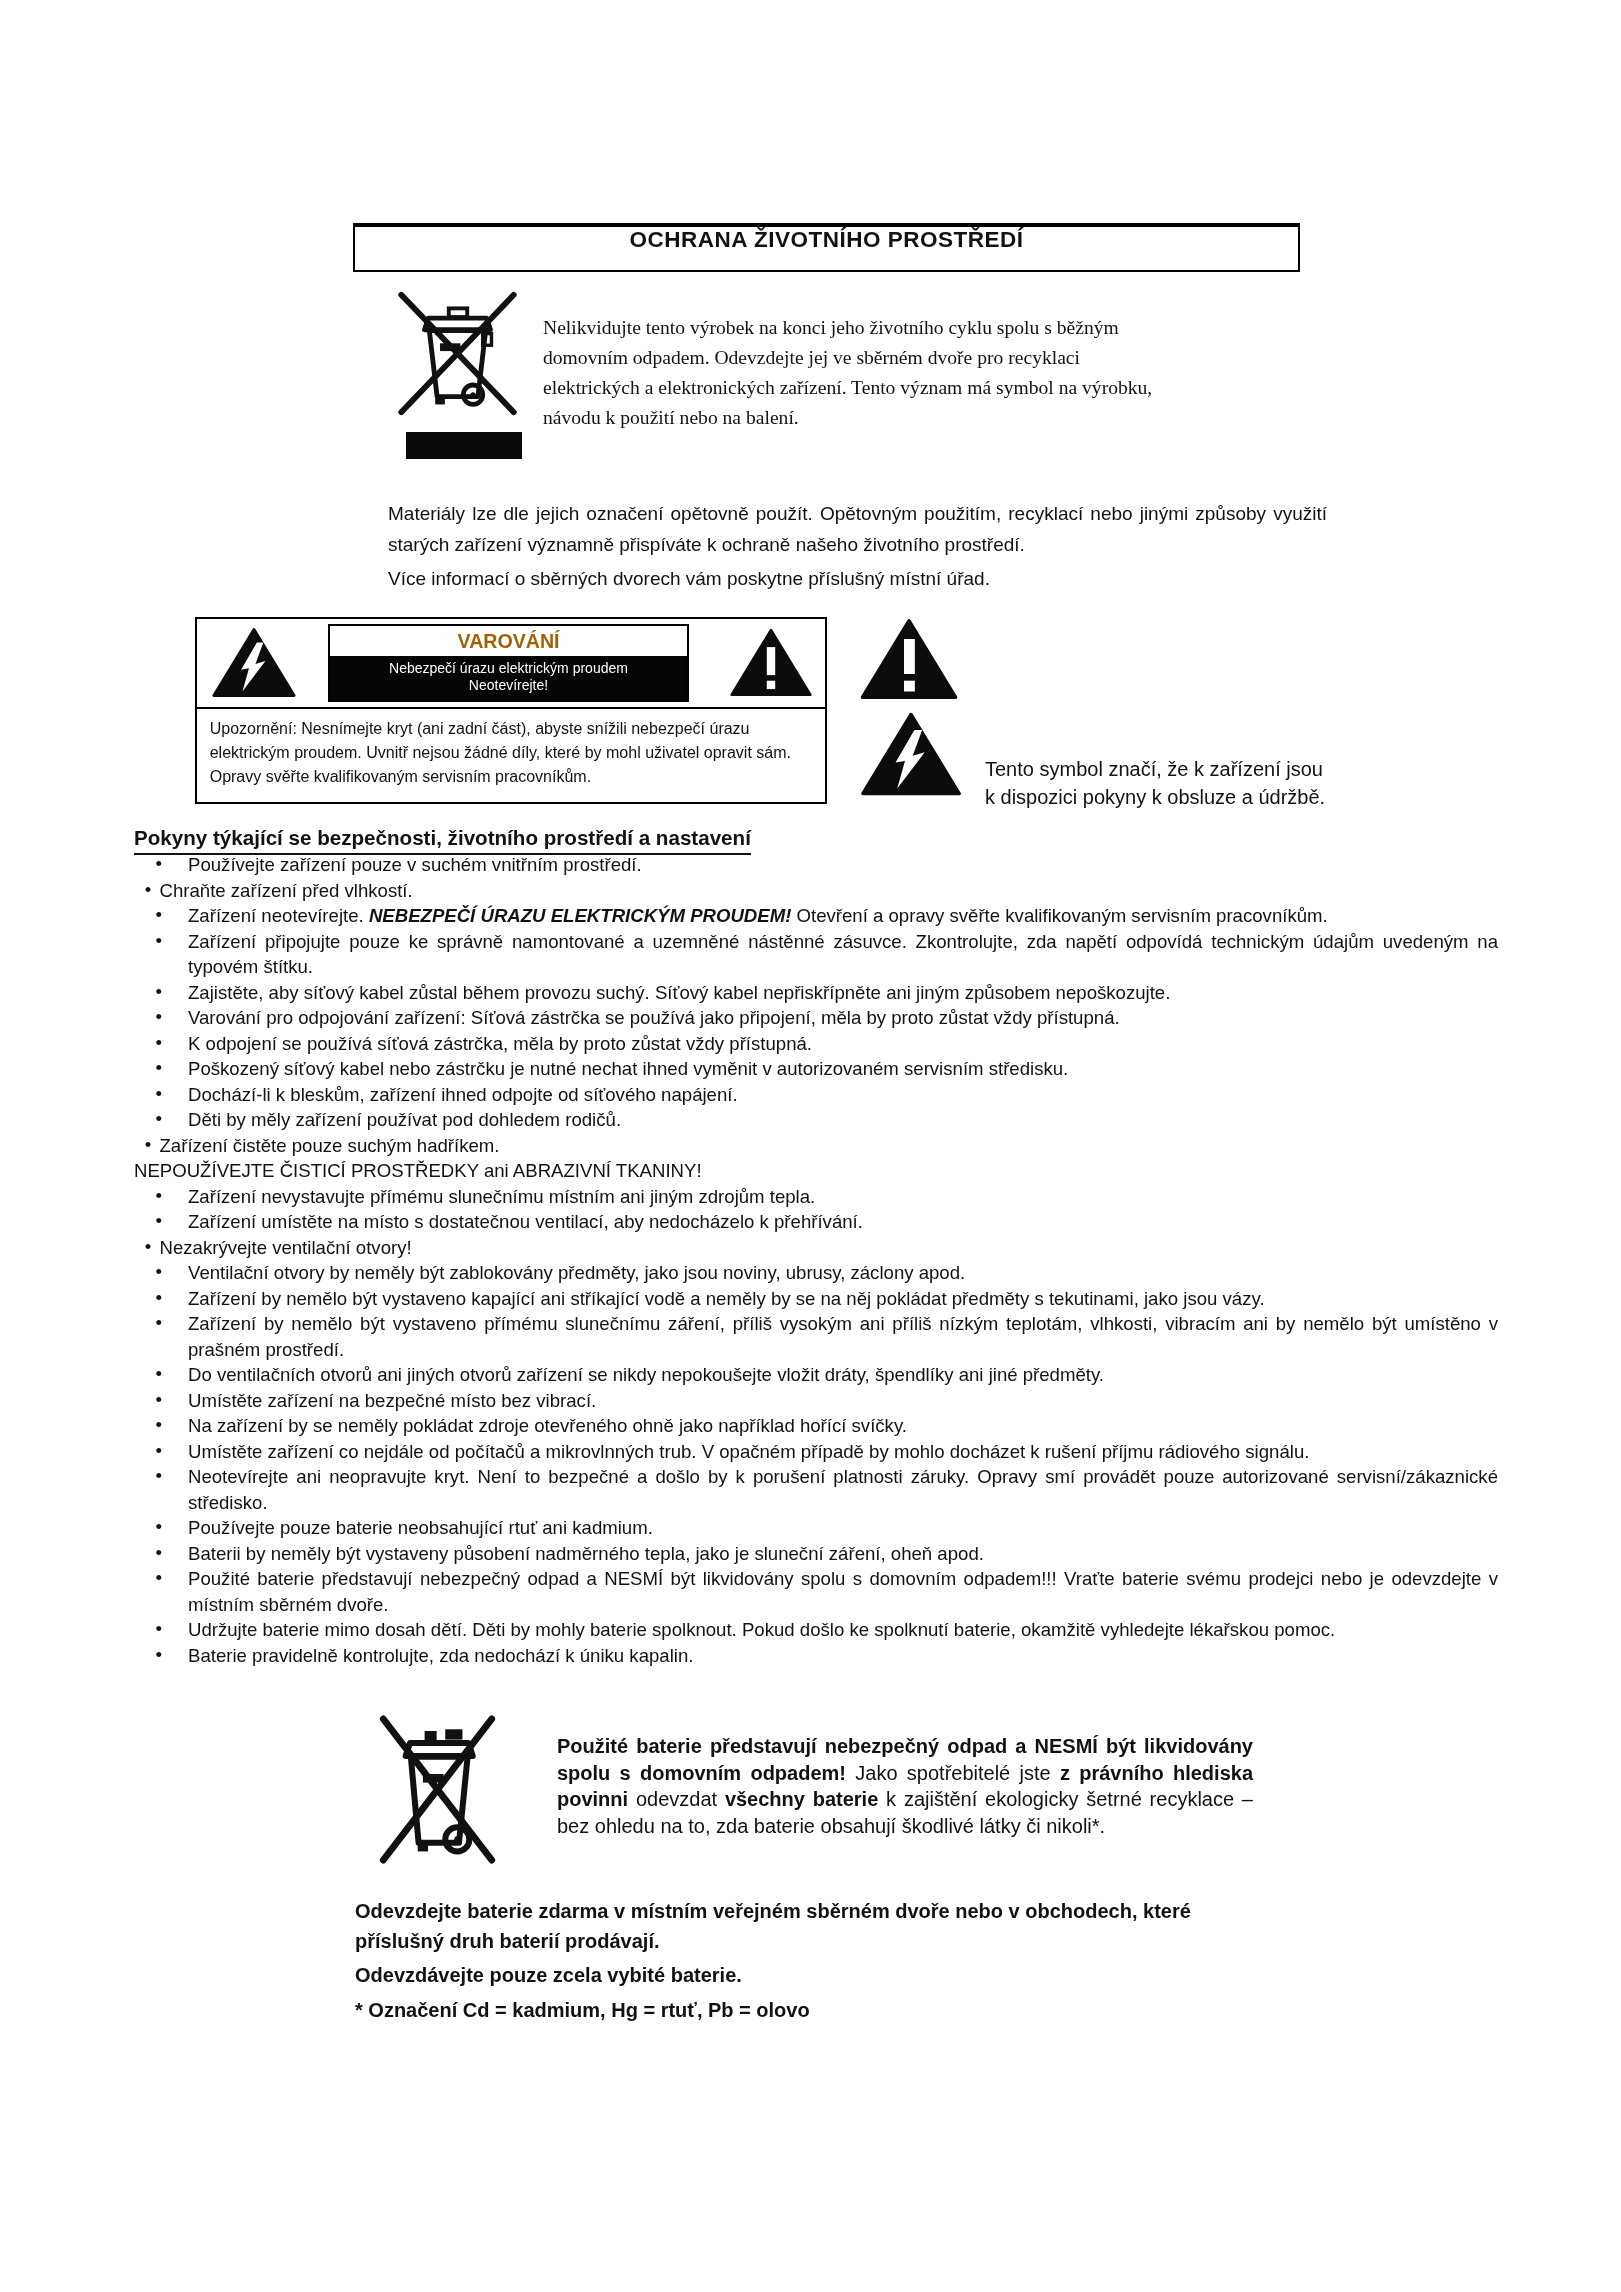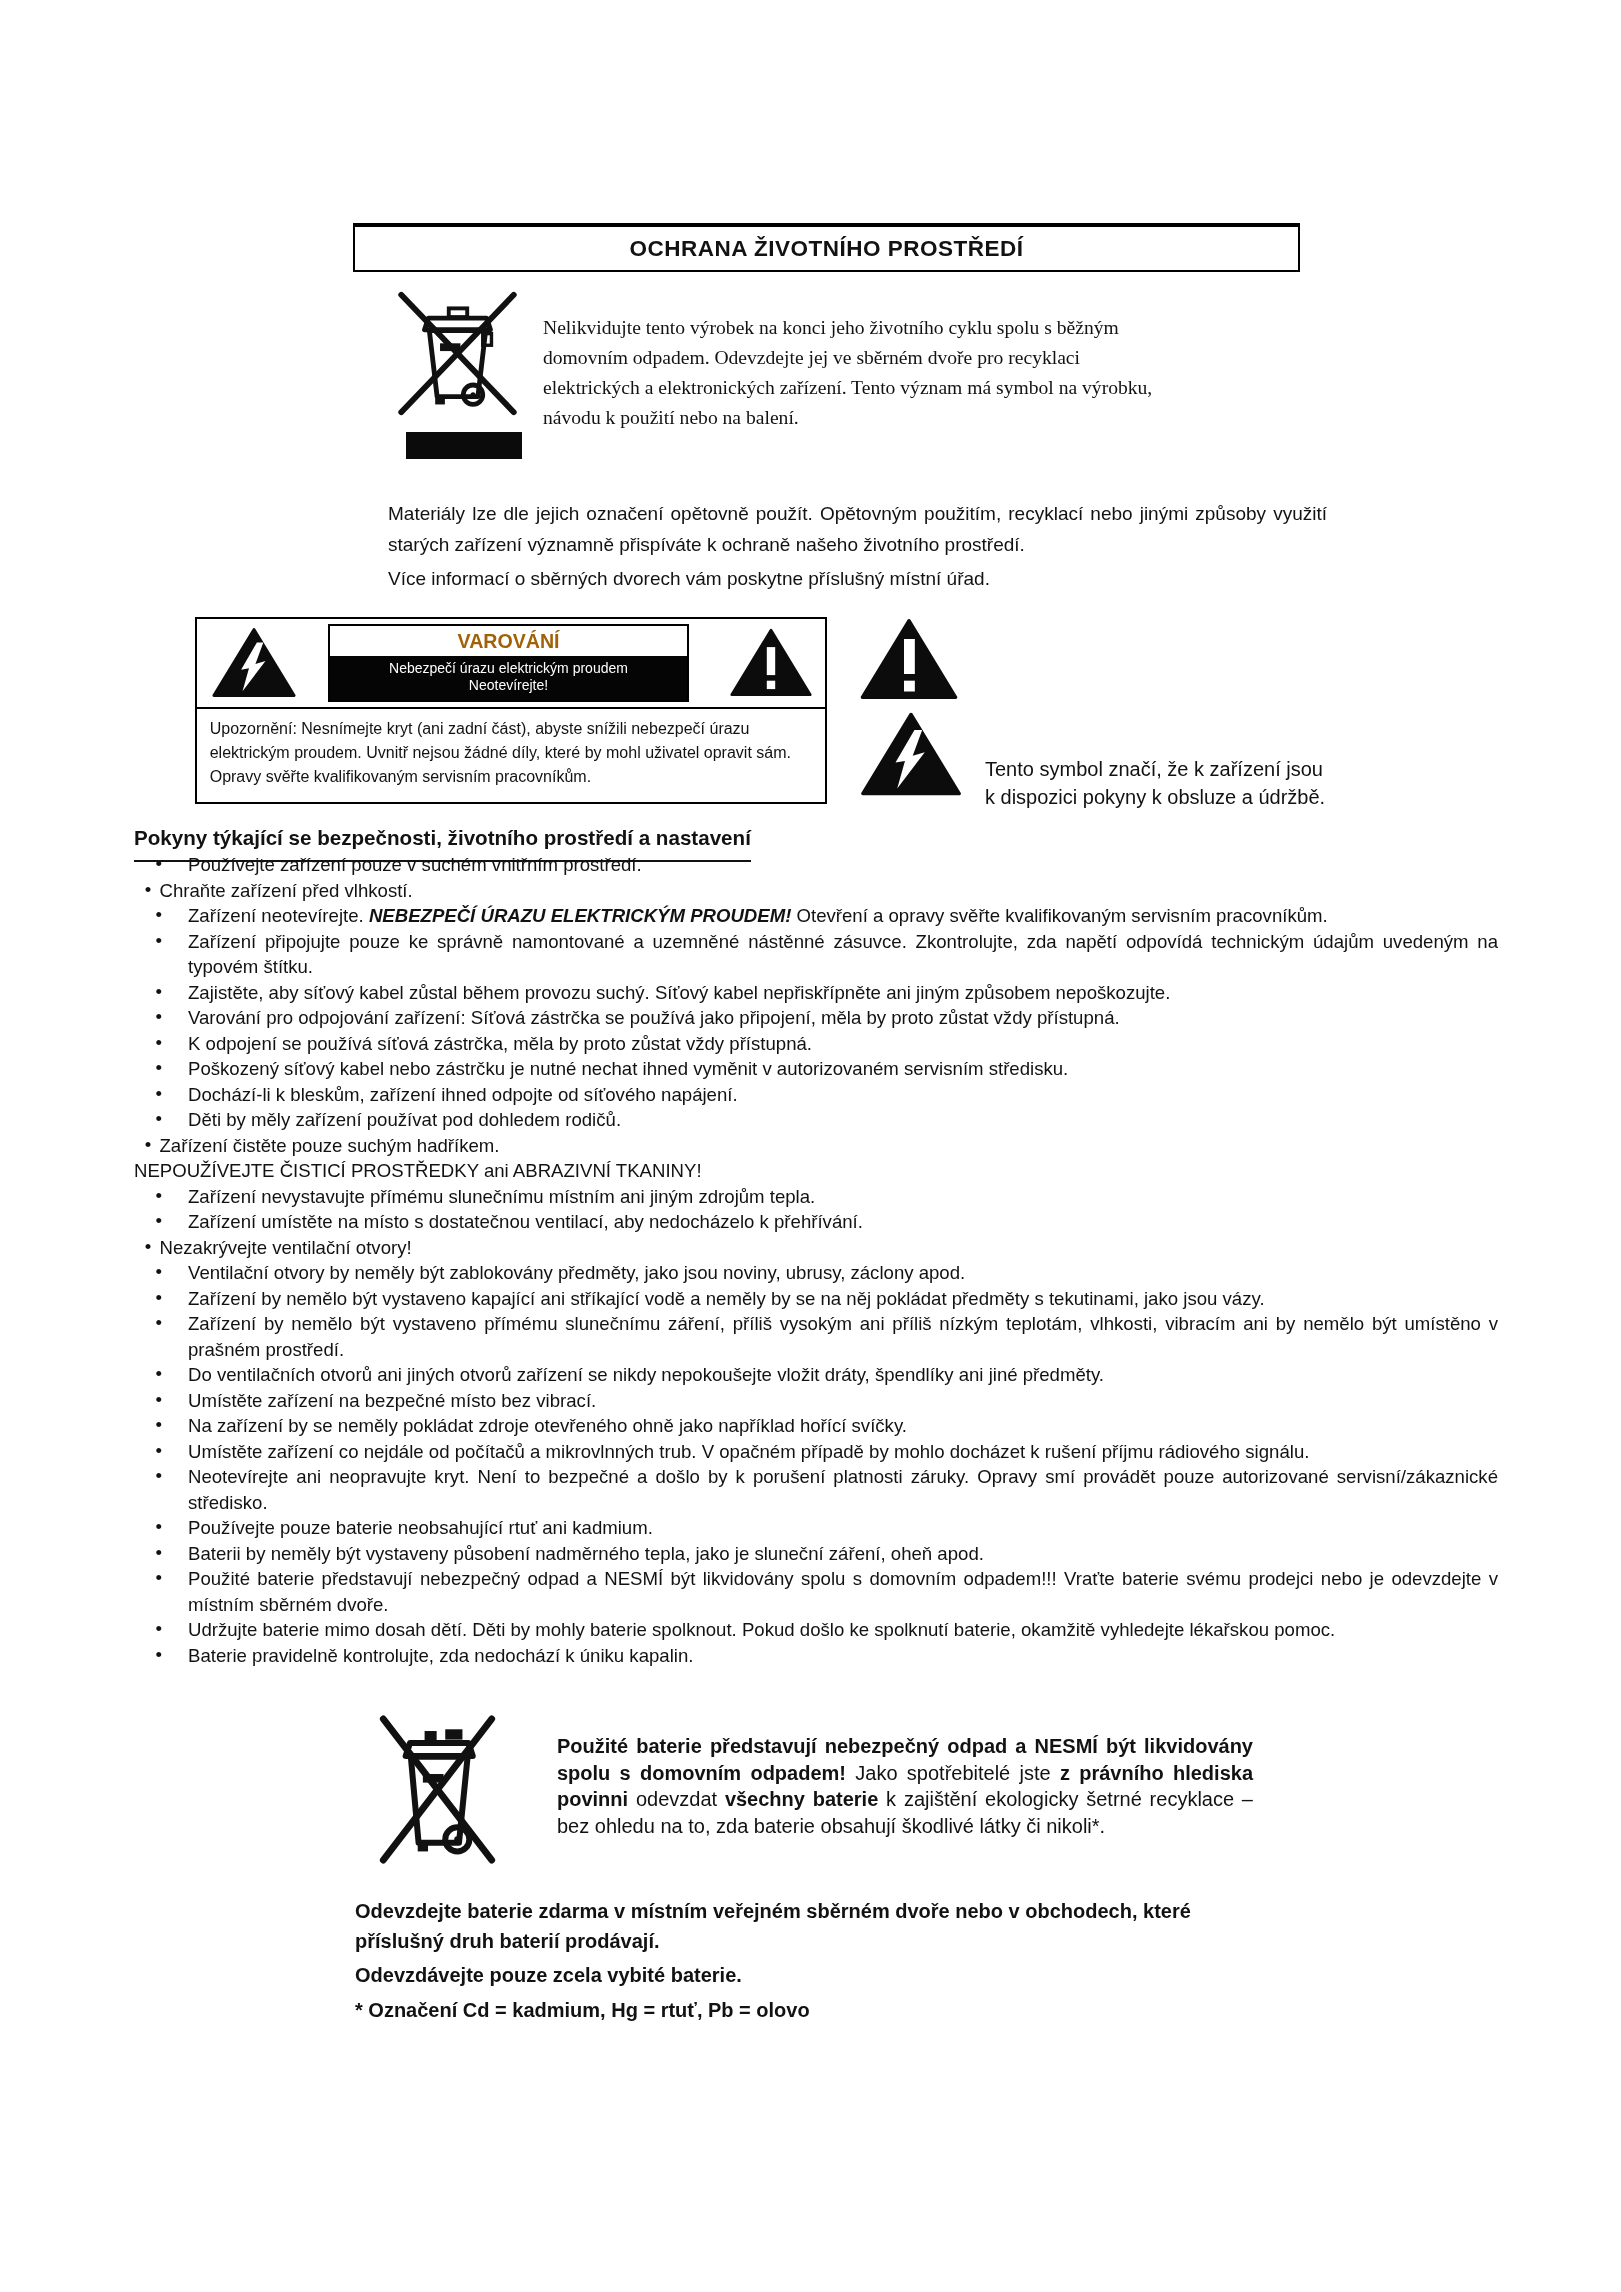--- a/index.html
+++ b/index.html
@@ -7,21 +7,21 @@
   .page{
     position:relative;width:1621px;height:2293px;margin:0 auto;background:#ffffff;
     font-family:"Liberation Sans","DejaVu Sans",sans-serif;color:#121212;overflow:hidden;
   }
   .abs{position:absolute;}
   .b{font-weight:bold;}
   .i{font-style:italic;}
 
   .title-box{
     left:353px;top:223px;width:943px;height:43px;border:2px solid #000;border-top-width:4.9px;
-    display:flex;align-items:center;justify-content:center;
+    display:flex;justify-content:center;
     font-weight:bold;font-size:22.5px;letter-spacing:0.5px;
   }
 
   .weee-icon{left:384px;top:288px;width:147px;height:131px;}
   .weee-bar{left:406px;top:432px;width:116px;height:26.5px;background:#0b0b0b;}
   .weee-text{left:543px;top:293px;width:686px;font-size:19.6px;line-height:30px;white-space:pre-line;font-family:Liberation Serif, serif;}
 
   .materials{left:388px;top:479px;width:939px;font-size:19px;line-height:31px;text-align:justify;}
   .more-info{left:388px;top:549px;width:939px;font-size:19px;}
 
@@ -33,21 +33,21 @@
   .warning-sub{background:#050505;color:#fff;text-align:center;font-size:14px;line-height:17.6px;padding:3.9px 0 4.9px;}
   .warn-excl{position:absolute;right:11.8px;top:6.9px;width:84px;height:73px;}
   .warning-caution{position:absolute;left:12.7px;top:98px;width:598px;font-size:16px;line-height:24px;white-space:pre-line;}
 
   .sym-excl{left:859px;top:617px;width:100px;height:84px;}
   .sym-excl-text{left:985px;top:614px;width:519px;font-size:20px;line-height:28px;white-space:pre-line;}
   .sym-bolt{left:855px;top:711px;width:112px;height:86px;}
   .sym-bolt-text{left:985px;top:735px;width:519px;font-size:20px;line-height:28px;white-space:pre-line;}
 
   .list-heading{left:134px;top:826px;font-size:20.6px;font-weight:bold;}
-  .list-heading span{border-bottom:2.5px solid #121212;padding-bottom:11px;text-align:right;}
+  .list-heading span{border-bottom:2.5px solid #121212;padding-bottom:4px;text-align:right;}
 
   .safety-list{left:134px;top:852px;width:1364px;list-style:none;margin:0;padding:0;font-size:18.6px;line-height:25.5px;}
   .safety-list li{position:relative;text-align:justify;}
   .safety-list li.wide{padding-left:54px;}
   .safety-list li.wide .dot{left:21.6px;}
   .safety-list li.tight{padding-left:25.5px;}
   .safety-list li.tight .dot{left:10.8px;}
   .safety-list li.plain{padding-left:0;}
   .dot{position:absolute;top:-1px;font-size:18.6px;}
 

